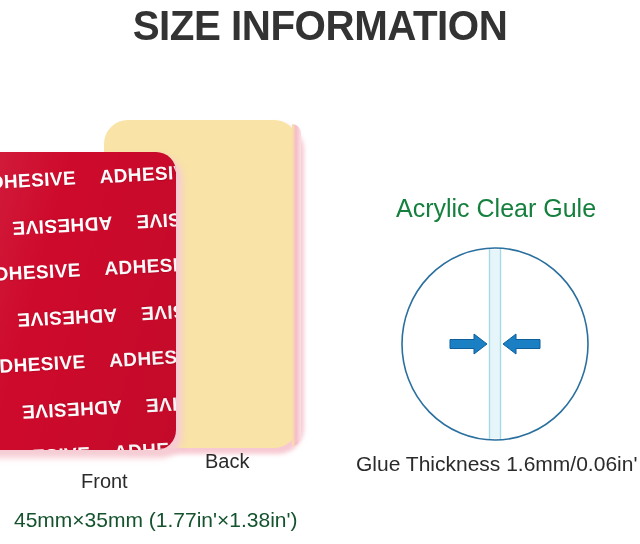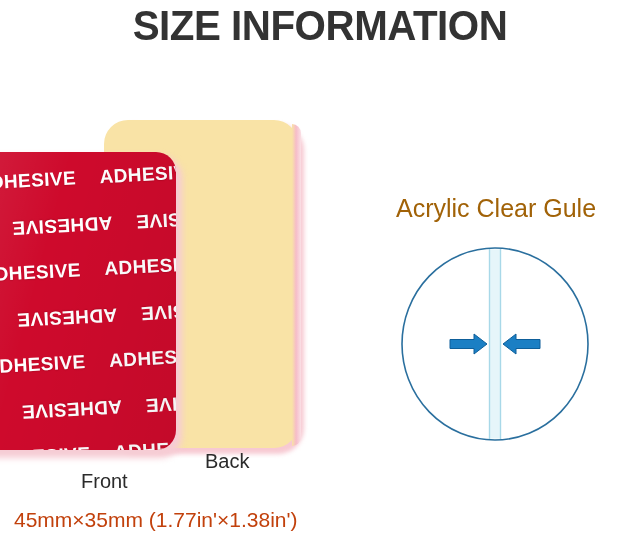--- a/index.html
+++ b/index.html
@@ -137,39 +137,39 @@
   .cap-front { left: 81px;  top: 360px; }
   .cap-back  { left: 205px; top: 340px; }
 
   
   .dimension-caption {
     position: absolute;
     left: 14px;
     top: 508px;
     font-family: "Liberation Sans", sans-serif;
     font-size: 21px;
-    color: #c2410c;
+    color: #14532d;
     white-space: nowrap;
   }
 
   
   .glue-panel {
     position: absolute;
     left: 340px;
     top: 190px;
     width: 300px;
     height: 300px;
   }
   .glue-title {
     position: absolute;
     left: 56px;
     top: 4px;
     font-family: "Liberation Sans", sans-serif;
     font-size: 25px;
-    color: #a16207;
+    color: #15803d;
     white-space: nowrap;
   }
   .glue-circle-wrap {
     position: absolute;
     left: 60px;
     top: 56px;
     width: 190px;
     height: 196px;
   }
   .glue-caption {
@@ -237,13 +237,14 @@
       <g>
         <path d="M 50 93.5 L 74 93.5 L 74 88 L 87 98 L 74 108 L 74 102.5 L 50 102.5 Z" fill="#1b7fc4" stroke="#0e5f9a" stroke-width="1"></path>
       </g>
 
       <g>
         <path d="M 140 93.5 L 116 93.5 L 116 88 L 103 98 L 116 108 L 116 102.5 L 140 102.5 Z" fill="#1b7fc4" stroke="#0e5f9a" stroke-width="1"></path>
       </g>
     </svg>
   </div>
 
+  <div class="glue-caption">Glue Thickness 1.6mm/0.06in'</div>
 </div>
 
 </body></html>

